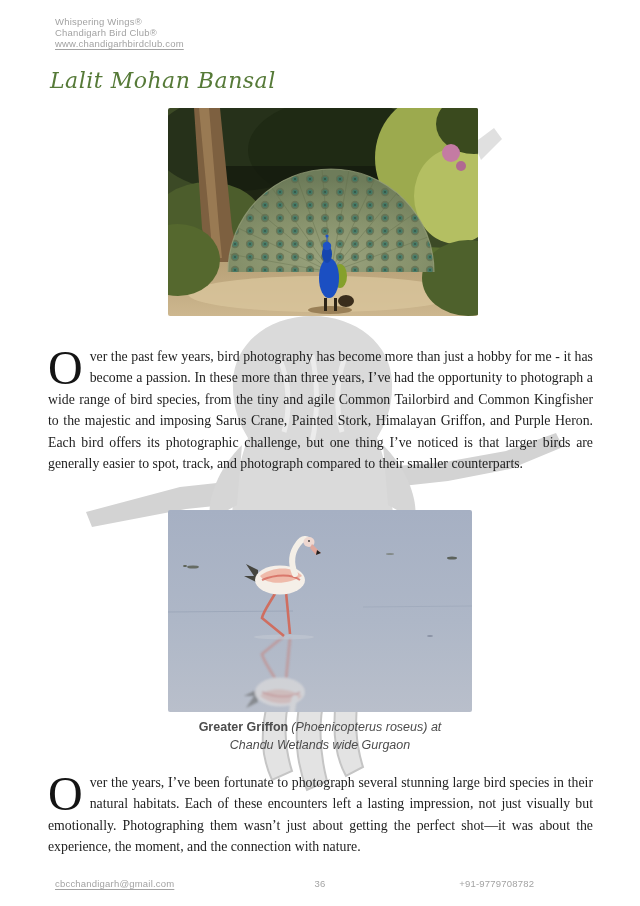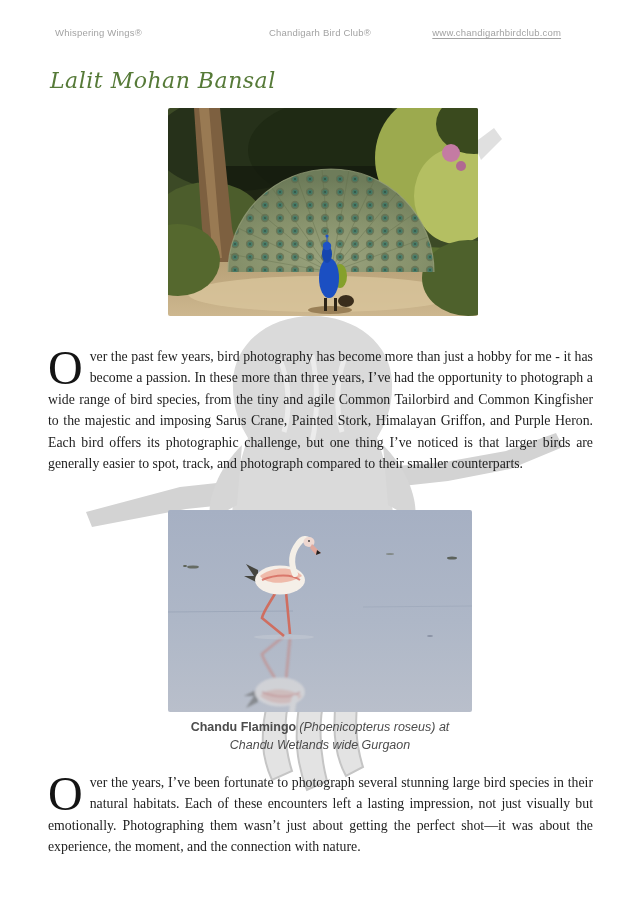--- a/index.html
+++ b/index.html
@@ -9,21 +9,21 @@
     font-family:"Liberation Serif", serif;
   }
   
   .watermark { position:absolute; left:0; top:0; width:640px; height:906px; z-index:0; }
   
   .metabar {
     position:absolute; left:55px; right:55px; display:flex; align-items:baseline;
     font-family:"Liberation Sans", sans-serif; font-size:9.5px; color:#a3a3a3;
     letter-spacing:.2px; z-index:3;
   }
-  .metabar.top { top:27px; }
+  .metabar.top { top:16px;flex-direction:column; }
   .metabar.bottom { top:878px; }
   .metabar .l { flex:1; text-align:left; }
   .metabar .c { flex:1; text-align:center; }
   .metabar .r { flex:1; text-align:center; }
   .u { text-decoration:underline; text-underline-offset:2px; cursor:pointer; }
   
   .title {
     position:absolute; left:48px; top:36px; margin:0; z-index:3;
     font-family:"Liberation Serif", serif; font-weight:bold; font-size:24px;
     color:#4a7030; letter-spacing:-.2px;
@@ -209,22 +209,27 @@
       <ellipse cx="262" cy="126" rx="3" ry="1" fill="#7a8195" opacity=".7"></ellipse>
 
       <use href="#fbird" xlink:href="#fbird" transform="translate(0,252) scale(1,-1)" opacity=".42" filter="url(#soft)"></use>
       <ellipse cx="116" cy="127" rx="30" ry="2.5" fill="#c3c8d2" opacity=".6"></ellipse>
 
       <use href="#fbird" xlink:href="#fbird"></use>
     </svg>
   </div>
 
   <div class="cap cap2">
-    <div><b>Chandu Flamingo</b><i>(Phoenicopterus roseus) at</i></div>
+    <div><b>Greater Griffon</b><i>(Phoenicopterus roseus) at</i></div>
     <div><i style="margin-left:0">Chandu Wetlands wide Gurgaon</i></div>
   </div>
 
   <p class="para p2">
     <span class="dropcap">O</span><span>ver the years, I’ve been fortunate to photograph several stunning large bird species in their natural habitats. Each of these encounters left a lasting impression, not just visually but emotionally. Photographing them wasn’t just about getting the perfect shot—it was about the experience, the moment, and the connection with nature.</span>
   </p>
 
+  <div class="metabar bottom">
+    <span class="l u">cbcchandigarh@gmail.com</span>
+    <span class="c">36</span>
+    <span class="r">+91-9779708782</span>
+  </div>
 
 </div>
 
 </body></html>

